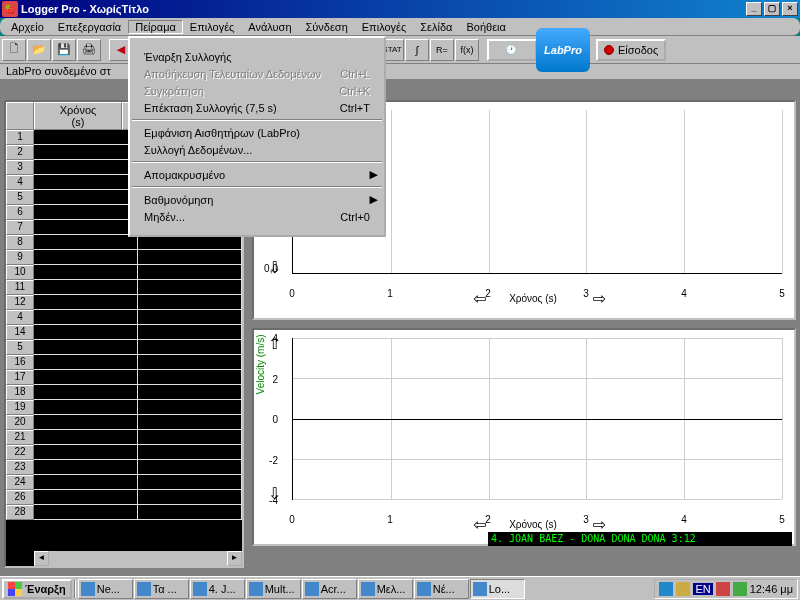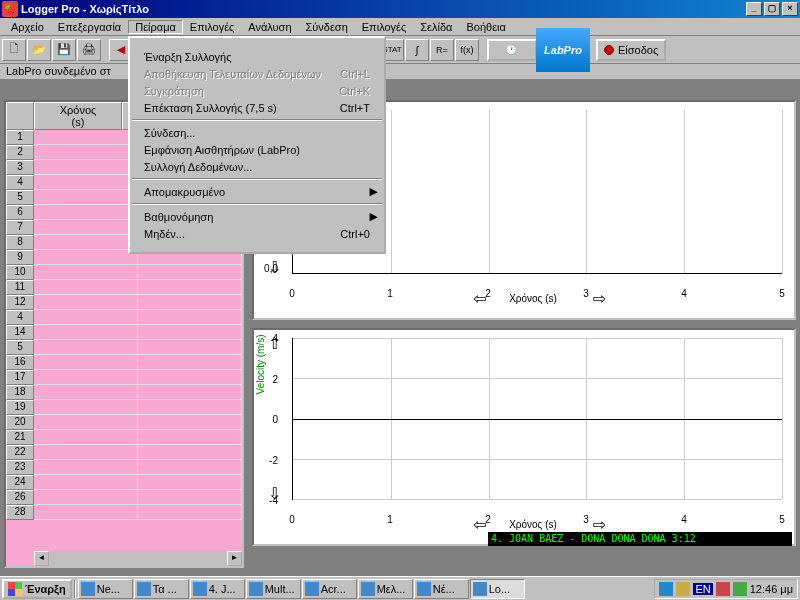--- a/index.html
+++ b/index.html
@@ -1,33 +1,33 @@
 <!DOCTYPE html>
 <html><head>
 <meta charset="utf-8">
 <style>
 * { box-sizing: border-box; margin: 0; padding: 0; font-family: "Tahoma", "MS Sans Serif", sans-serif; font-size: 11px; }
 html, body { width: 800px; height: 600px; overflow: hidden; background: #008080; }
 .titlebar { height: 18px; background: linear-gradient(to right, #000080, #1084d0); color: #fff; display: flex; align-items: center; padding: 0 2px; font-weight: bold; font-size: 11px; }
 .titlebar .icon { width: 16px; height: 16px; margin-right: 3px; background: #d44; border-radius: 2px; display:flex;align-items:center;justify-content:center;font-size:9px;}
 .titlebar .spacer { flex: 1; }
 .winbtn { width: 16px; height: 14px; background: #c0c0c0; border: 1px solid #fff; border-right-color:#404040;border-bottom-color:#404040; margin-left: 2px; font-size: 9px; text-align:center; line-height:11px; font-family:Arial; color:#000;}
-.menubar { height: 18px; background: #c0c0c0; display: flex; align-items: center; padding: 0 4px; border-bottom: 1px solid #808080; }
+.menubar { height: 18px; background: #c0c0c0; display: flex; align-items: center; padding: 0 4px; border-bottom: 1px solid #808080; border-radius: 7px; }
 .menubar .mi { padding: 1px 7px; cursor: default; }
 .menubar .mi.open { background: #c0c0c0; border:1px solid #808080;border-right-color:#fff;border-bottom-color:#fff; padding:0 6px;}
 .toolbar { height: 28px; background: #c0c0c0; display: flex; align-items: center; padding: 2px; gap: 1px; border-bottom:1px solid #808080;}
 .tb-btn { width: 24px; height: 22px; background: #c0c0c0; border: 1px solid #fff; border-right-color:#808080;border-bottom-color:#808080; display:flex;align-items:center;justify-content:center; font-size:11px;}
 .tb-sep { width: 6px; }
 .tb-wide { width: 50px; height:22px; background:#c0c0c0; border:2px outset #fff; display:flex;align-items:center;justify-content:center;font-size:10px;}
-.tb-labpro { background: linear-gradient(#4af,#07c); color:#fff; border-radius:0; padding:16px 8px; font-weight:bold;font-style:italic;text-align:right;}
+.tb-labpro { background: linear-gradient(#4af,#07c); color:#fff; border-radius:6px; padding:16px 8px; font-weight:bold;font-style:italic;text-align:right;}
 .tb-collect { border:2px outset #fff; padding:0 6px; height:22px; display:flex;align-items:center;gap:4px;}
 .tb-collect .dot{width:10px;height:10px;background:#c00;border-radius:50%;border:1px solid #800;}
 .status-line { height:16px; background:#c0c0c0; font-size:11px; padding:1px 6px; border-bottom:1px solid #808080;}
 .workspace { position:absolute; top:80px; left:0; right:0; bottom:24px; background:#808080; }
-.pane-table { position:absolute; left:4px; top:20px; width:240px; bottom:8px; background:#f9a8d4; border:2px inset #c0c0c0;}
+.pane-table { position:absolute; left:4px; top:20px; width:240px; bottom:8px; background:#000000; border:2px inset #c0c0c0;}
 .pane-table .hdr { display:flex; height:28px; }
 .pane-table .hdr .h { background:#c0c0c0; border:1px solid #fff;border-right-color:#808080;border-bottom-color:#808080; text-align:center; font-size:10px; display:flex;flex-direction:column;justify-content:center;}
 .pane-table .rows { overflow:hidden; }
 .pane-table .row { display:flex; height:15px; }
 .pane-table .row .rn { width:28px; background:#c0c0c0; border:1px solid #fff;border-right-color:#808080;border-bottom-color:#808080; text-align:center; font-size:10px;}
 .pane-table .row .cell { flex:1; border-right:1px solid #e0e0e0; border-bottom:1px solid #e0e0e0;}
 .pane-table .sb-h { position:absolute;bottom:0;left:28px;right:0;height:15px;background:#c0c0c0;display:flex;}
 .pane-table .sb-h .a{width:15px;height:15px;background:#c0c0c0;border:1px outset #fff;text-align:center;font-size:8px;line-height:12px;}
 .pane-table .sb-h .t{flex:1;background:#c0c0c0;}
 .pane-graph { position:absolute; left:252px; right:4px; background:#fff; border:2px inset #c0c0c0;}
@@ -360,23 +360,20 @@
     <div class="di disabled">
       <span>Συγκράτηση</span>
       <span class="sc">Ctrl+K</span>
     </div>
     <div class="di">
       <span>Επέκταση Συλλογής (7,5 s)</span>
       <span class="sc">Ctrl+T</span>
     </div>
     <div class="sep"></div>
     <div class="di">
-      <span>Σύνδεση...</span>
-    </div>
-    <div class="di">
       <span>Εμφάνιση Αισθητήρων (LabPro)</span>
     </div>
     <div class="di">
       <span>Συλλογή Δεδομένων...</span>
     </div>
     <div class="sep"></div>
     <div class="di">
       <span>Απομακρυσμένο</span>
       <span class="sub">▶</span>
     </div>

